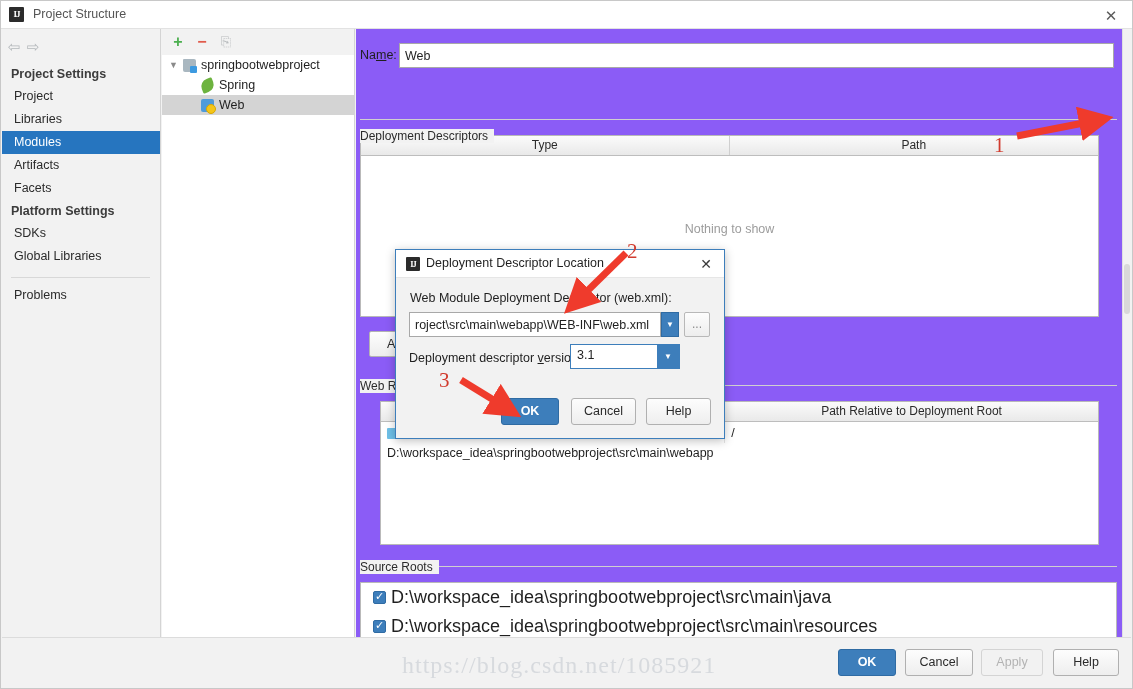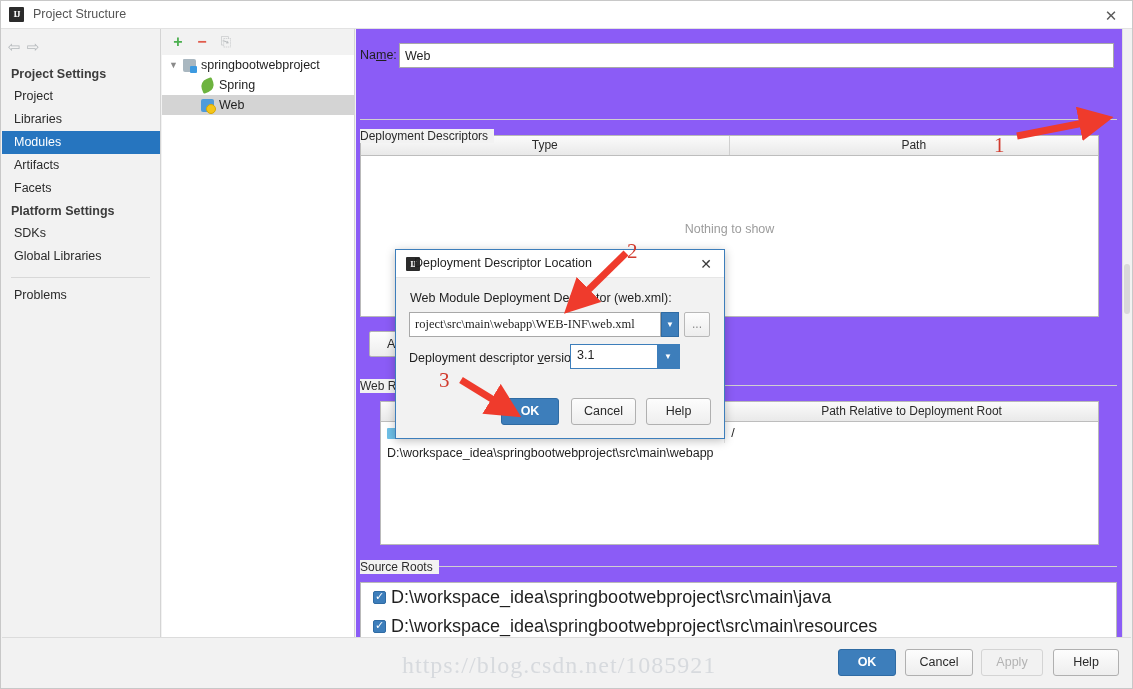--- a/index.html
+++ b/index.html
@@ -350,39 +350,39 @@
   }
   #dlg-titlebar .dlg-icon {
     position: absolute; left: 10px; top: 7px;
     width: 14px; height: 14px;
     background: #2b2b2b; border-radius: 1px;
     color: #fff; font-size: 8.5px; font-weight: bold;
     font-family: "Liberation Serif", serif;
     text-align: center; line-height: 14px; letter-spacing: -1px;
   }
   #dlg-titlebar .dlg-title {
-    position: absolute; left: 18px; top: 6px;
+    position: absolute; left: 30px; top: 6px;
     font-size: 12.5px; color: #1f1f1f;
   }
   #dlg-titlebar .dlg-close {
     position: absolute; right: 8px; top: 4px;
     width: 20px; height: 20px; text-align: center; line-height: 20px;
     font-size: 14px; color: #3a3a3a;
   }
 
   #dlg-desc-label {
     position: absolute; left: 14px; top: 41px;
     font-size: 12.5px; color: #1f1f1f;
   }
   #dlg-path-field {
     position: absolute; left: 13px; top: 62px;
     width: 252px; height: 25px;
     background: #ffffff; border: 1px solid #a8a8a8;
     padding: 3px 5px; font-size: 12.5px; color: #1f1f1f;
-    font-family: Liberation Serif, serif;
+    font-family: Liberation Sans, sans-serif;
     outline: none;
   }
   #dlg-path-arrow {
     position: absolute; left: 265px; top: 62px;
     width: 18px; height: 25px;
     background: #3d7ebb; border: 1px solid #2f6ba3;
     color: #ffffff; font-size: 8px;
     text-align: center; line-height: 24px;
   }
   #dlg-browse {

